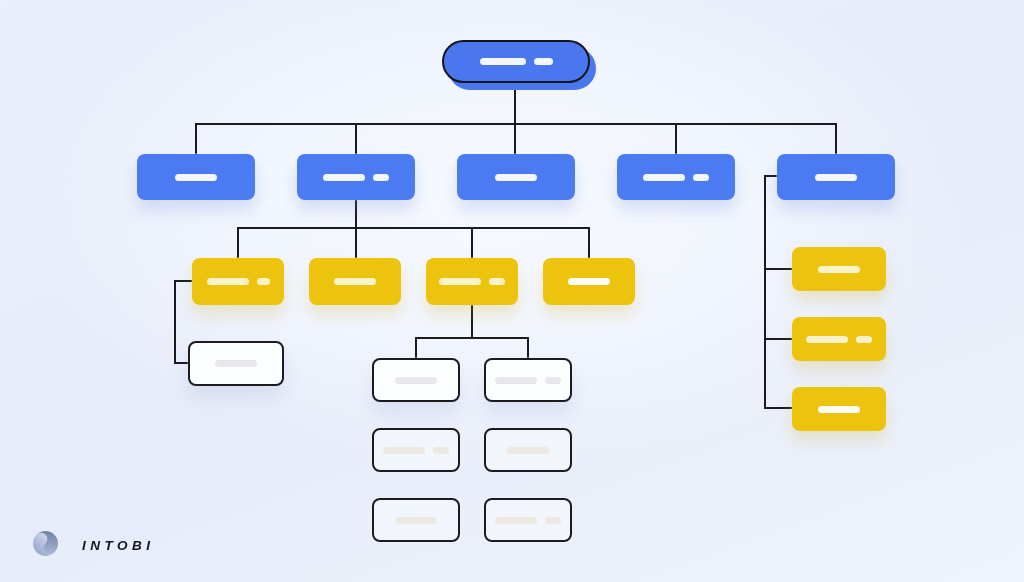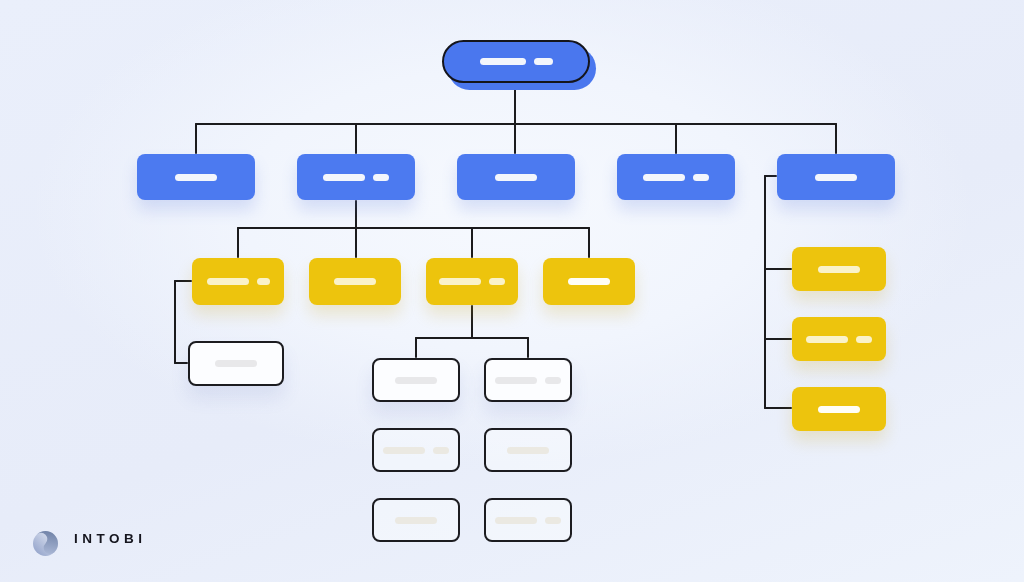--- a/index.html
+++ b/index.html
@@ -46,21 +46,21 @@
   .bar.dot{width:13px;}
   .v-root .bar.long{width:46px;}
   .v-root .bar.short{width:19px;}
   .v-root .bar, .v-blue .bar{background:#f3f6fc;}
   .v-yellow .bar{background:#faf2c9;}
   .v-yellow .bar.long_bright{background:#fffef6;}
   .v-white .bar{background:#e8e8ea;}
   .v-ghost .bar{background:#ebe9e2;}
   #logo{
     position:absolute;left:33px;top:531px;
-    display:flex;align-items:flex-start;gap:16px;
+    display:flex;align-items:center;gap:24px;font-style:italic;
   }
   #logo-text{
     font-size:13.5px;font-weight:700;letter-spacing:4.5px;
     color:#15151e;
   }
 </style>
 </head>
 <body>
 
 <div id="stage">

